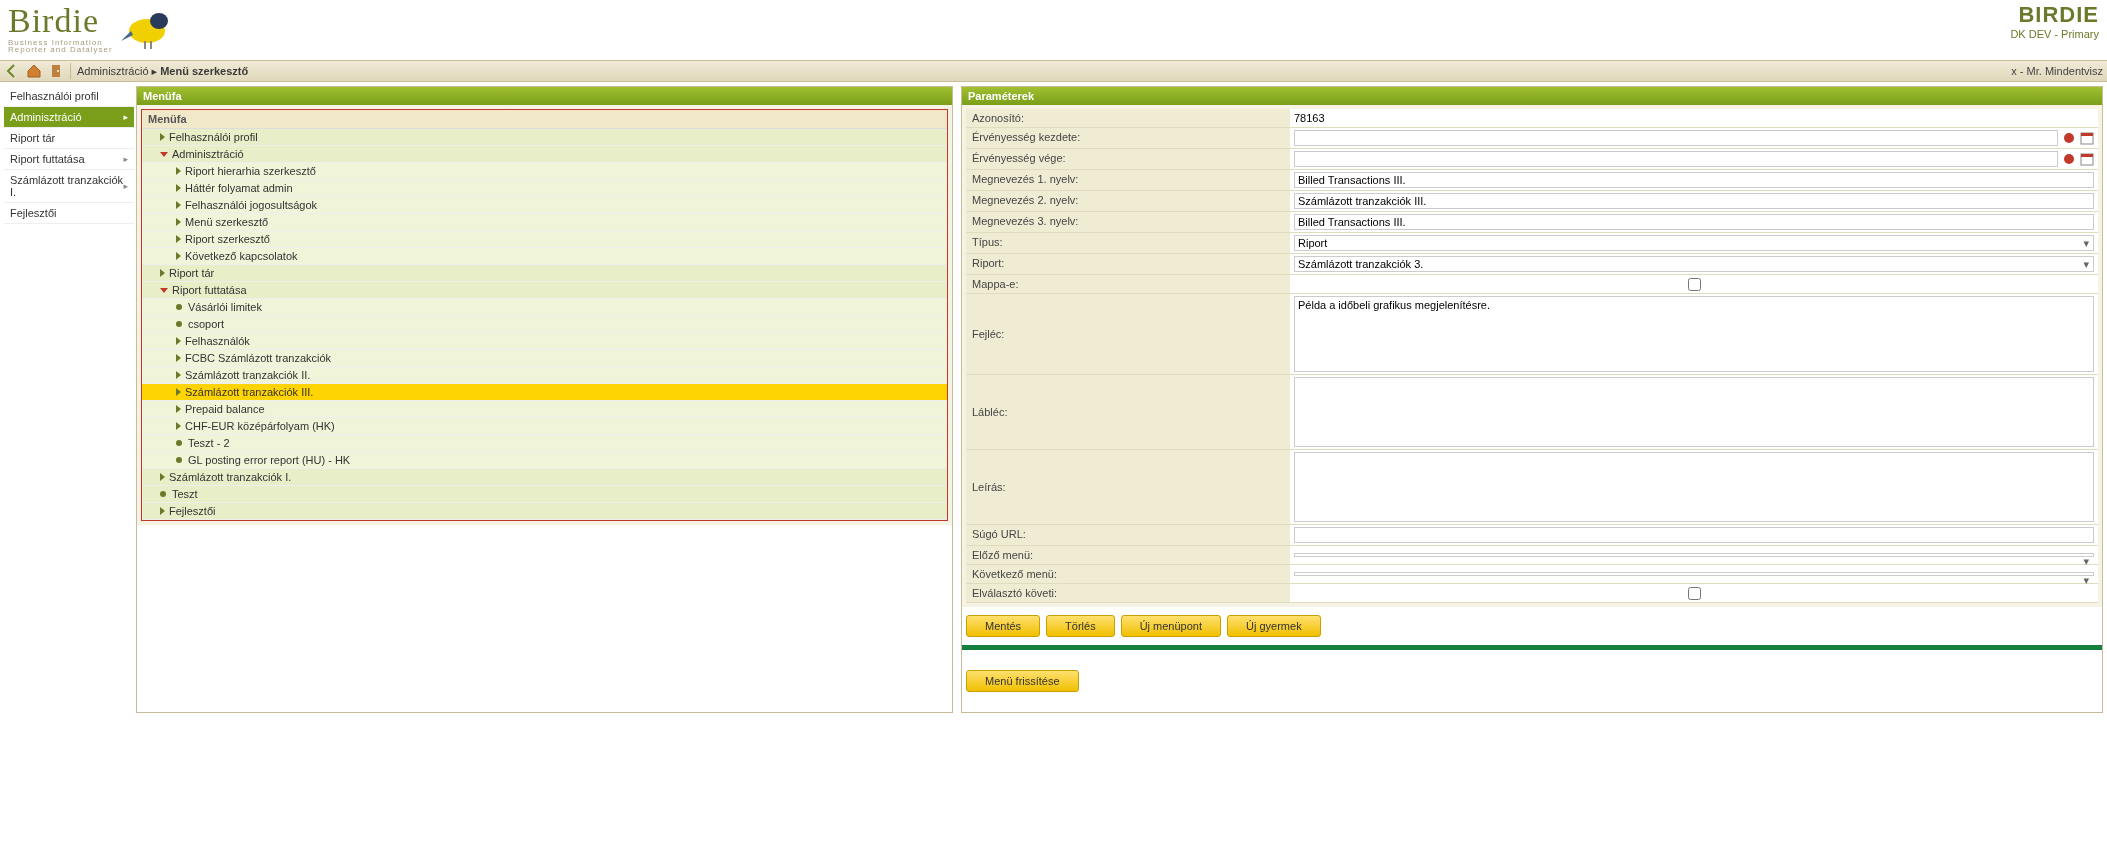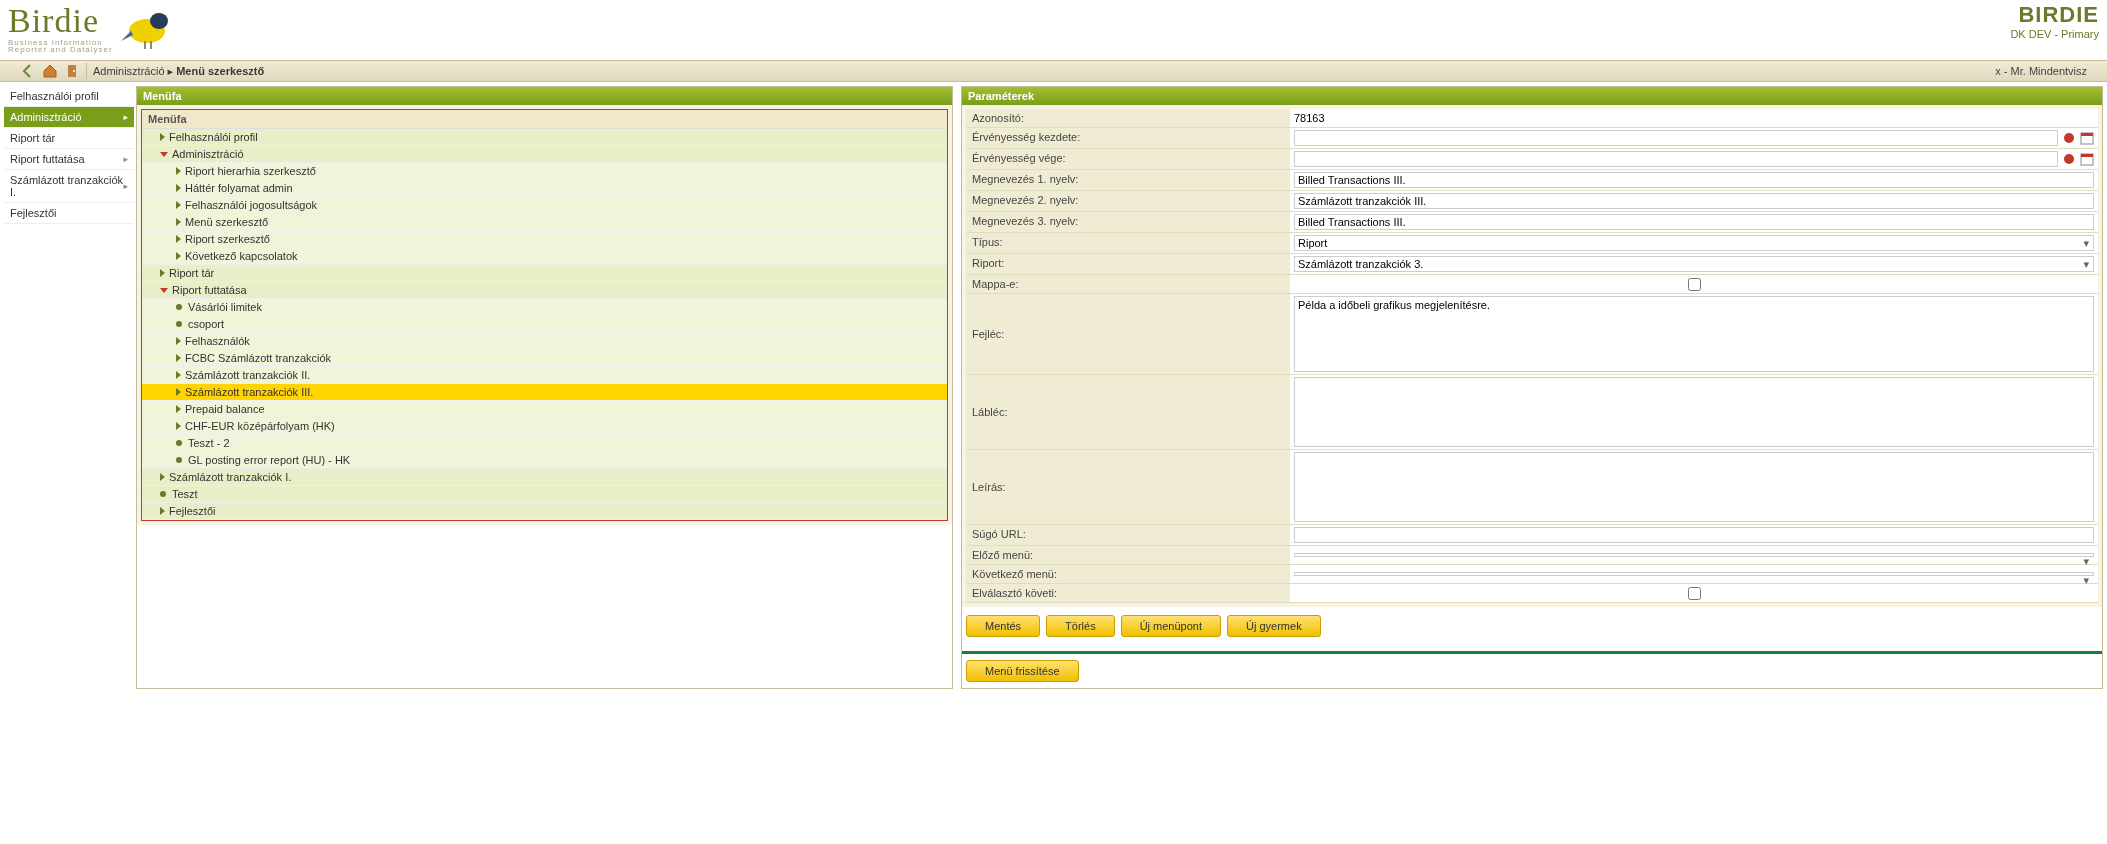--- a/index.html
+++ b/index.html
@@ -6,21 +6,21 @@
 body{background:#fff}
 .wrap{transform-origin:top left}
 .header{display:flex;align-items:flex-start;justify-content:space-between;padding:2px 8px;height:60px}
 .logo{display:flex;align-items:center}
 .logo-main{font-family:Georgia,serif;font-size:34px;color:#6a7a2a;letter-spacing:1px}
 .logo-sub{font-size:8px;color:#a8a080;letter-spacing:1px;margin-top:-2px}
 .logo-bird{width:60px;height:50px;margin-left:6px;position:relative}
 .hdr-right{text-align:right}
 .hdr-title{font-size:22px;color:#6a7a2a;font-weight:bold;letter-spacing:1px}
 .hdr-sub{font-size:11px;color:#6a7a2a}
-.toolbar{height:22px;background:linear-gradient(#f0ead6,#e0d8bc);border-top:1px solid #c8bc98;border-bottom:1px solid #c8bc98;display:flex;align-items:center;justify-content:space-between;padding:0 20px}
+.toolbar{height:22px;background:linear-gradient(#f0ead6,#e0d8bc);border-top:1px solid #c8bc98;border-bottom:1px solid #c8bc98;display:flex;align-items:center;justify-content:space-between;padding:0 4px}
 .tb-left{display:flex;align-items:center;gap:6px}
 .tb-icon{width:16px;height:16px;display:inline-block}
 .tb-sep{width:1px;height:16px;background:#c8bc98}
 .crumb{color:#3a3a3a}
 .crumb b{font-weight:bold}
 .tb-right{color:#444}
 .body{display:flex;gap:2px;padding:4px}
 .sidebar{width:130px}
 .nav-itm{display:flex;justify-content:space-between;align-items:center;padding:4px 6px;color:#333;cursor:pointer;border-bottom:1px solid #eee}
 .nav-itm.active{background:#7a9e1a;color:#fff}
@@ -45,21 +45,21 @@
 .params .prow{display:flex;align-items:stretch;border-bottom:1px solid #e0dcc0;min-height:18px}
 .prow .plbl{width:324px;padding:3px 6px;color:#444;background:#f0ecd4}
 .prow .pval{flex:1;padding:2px 4px;display:flex;align-items:center;background:#ffffff}
 .prow input[type=text]{flex:1;border:1px solid #ccc;padding:1px 3px;font-size:11px;background:#fff}
 .prow textarea{flex:1;border:1px solid #ccc;padding:2px 3px;font-size:11px;background:#fff;resize:none}
 .prow select,.drop{flex:1;border:1px solid #ccc;background:#fff;padding:1px 3px;font-size:11px;position:relative}
 .drop::after{content:"▾";position:absolute;right:4px;top:1px;color:#666}
 .ico-btn{width:14px;height:14px;margin-left:4px;display:inline-block}
 .btns{padding:8px 0;display:flex;gap:6px}
 .btn{background:linear-gradient(#ffe070,#f0c000);border:1px solid #c8a000;color:#333;padding:4px 18px;border-radius:3px;cursor:pointer;font-size:11px}
-.footer-bar{border-top:3px solid #15803d;margin-top:6px;padding:6px 0}
+.footer-bar{border-top:5px solid #15803d;padding:20px 0}
 </style>
 </head>
 <body>
 
 <div class="wrap">
   <div class="header">
     <div class="logo">
       <div>
         <div class="logo-main">Birdie</div>
         <div class="logo-sub">Business Information</div>

